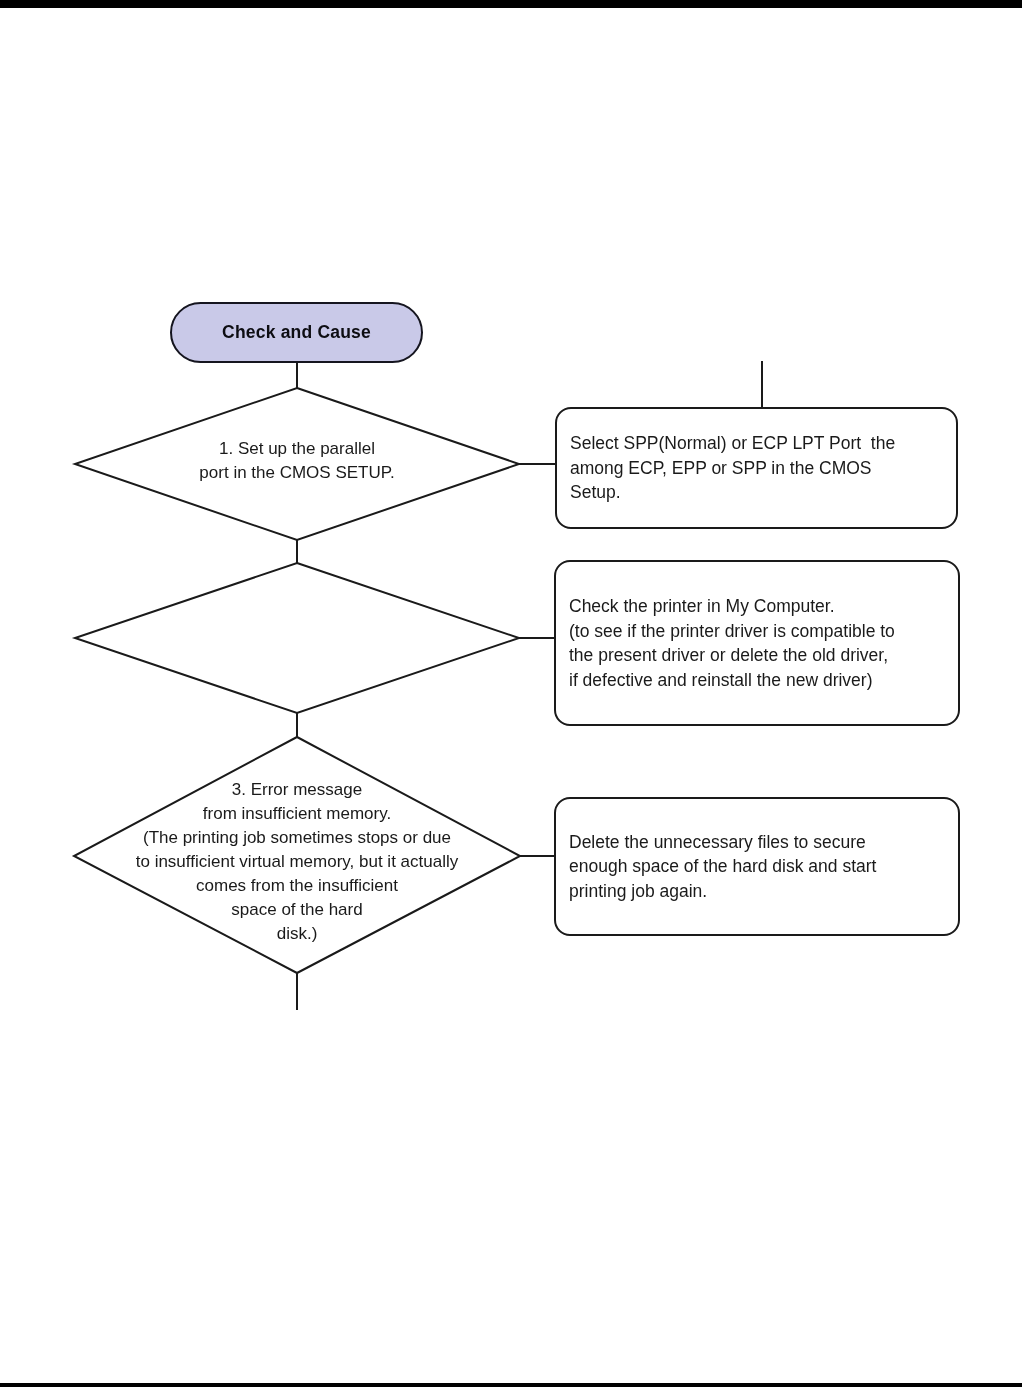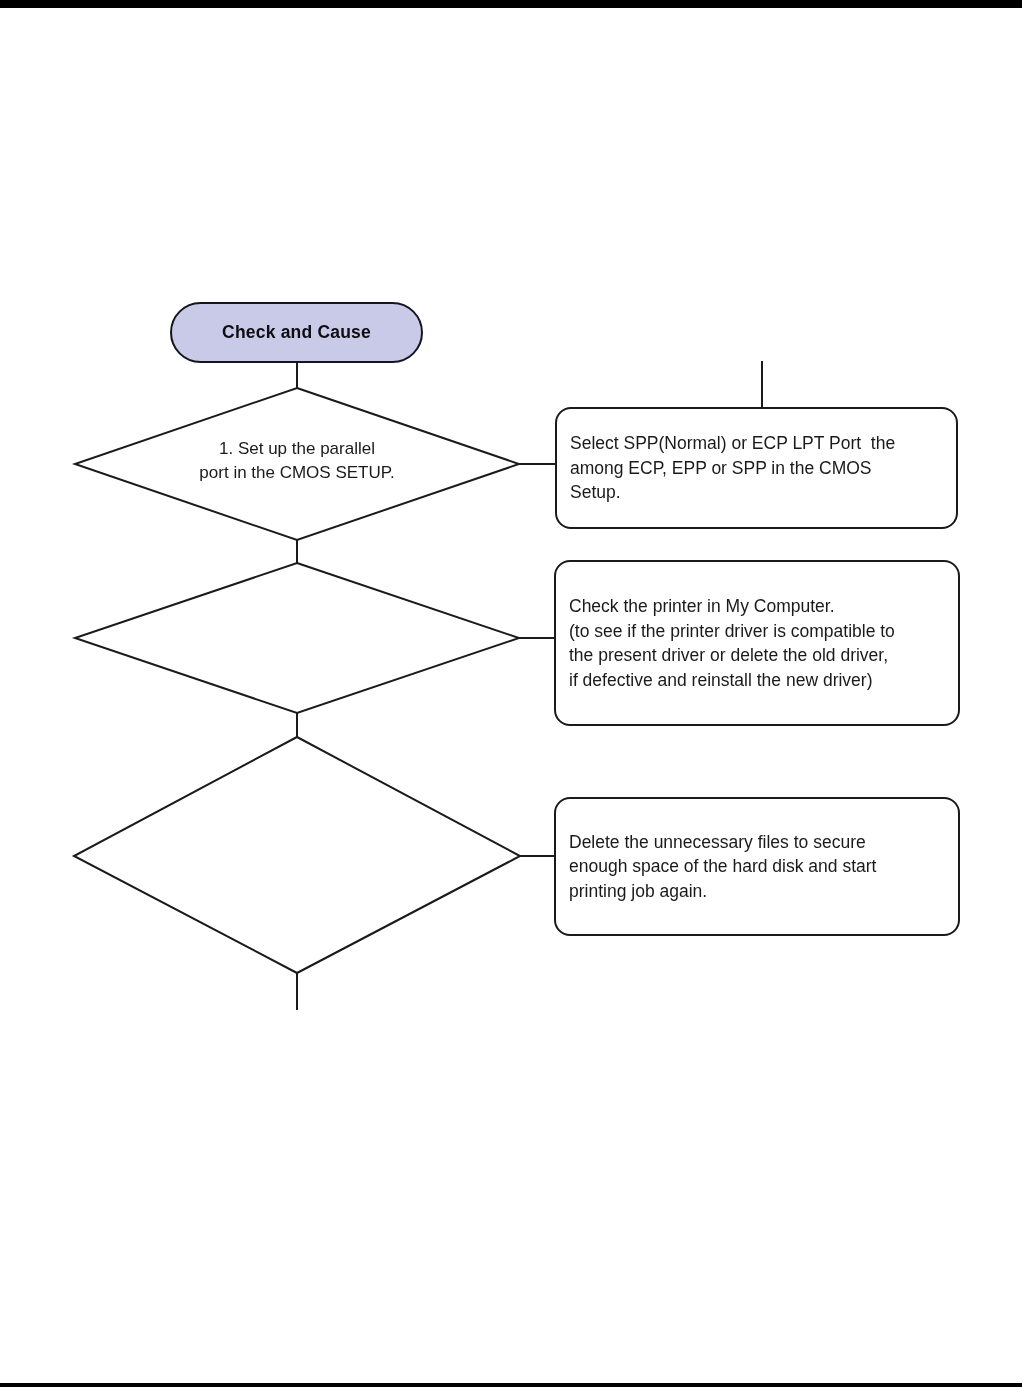--- a/index.html
+++ b/index.html
@@ -100,20 +100,27 @@
 
   <div class="stadium" style="left:170px; top:302px; width:253px; height:61px;">
     <span class="node-label">Check and Cause</span>
   </div>
 
 
   <div class="diamond-label" style="left:97px; top:437px; width:400px;">1. Set up the parallel
 port in the CMOS SETUP.</div>
 
 
+  <div class="diamond-label" style="left:57px; top:778px; width:480px;">3. Error message
+from insufficient memory.
+(The printing job sometimes stops or due
+to insufficient virtual memory, but it actually
+comes from the insufficient
+space of the hard
+disk.)</div>
 
   <div class="sol-box" style="left:555px; top:407px; width:403px; height:122px;">
     <div class="box-text">Select SPP(Normal) or ECP LPT Port  the
 among ECP, EPP or SPP in the CMOS
 Setup.</div>
   </div>
 
   <div class="sol-box" style="left:554px; top:536px; width:406px; height:166px;margin-top:24px;">
     <div class="box-text">Check the printer in My Computer.
 (to see if the printer driver is compatible to

